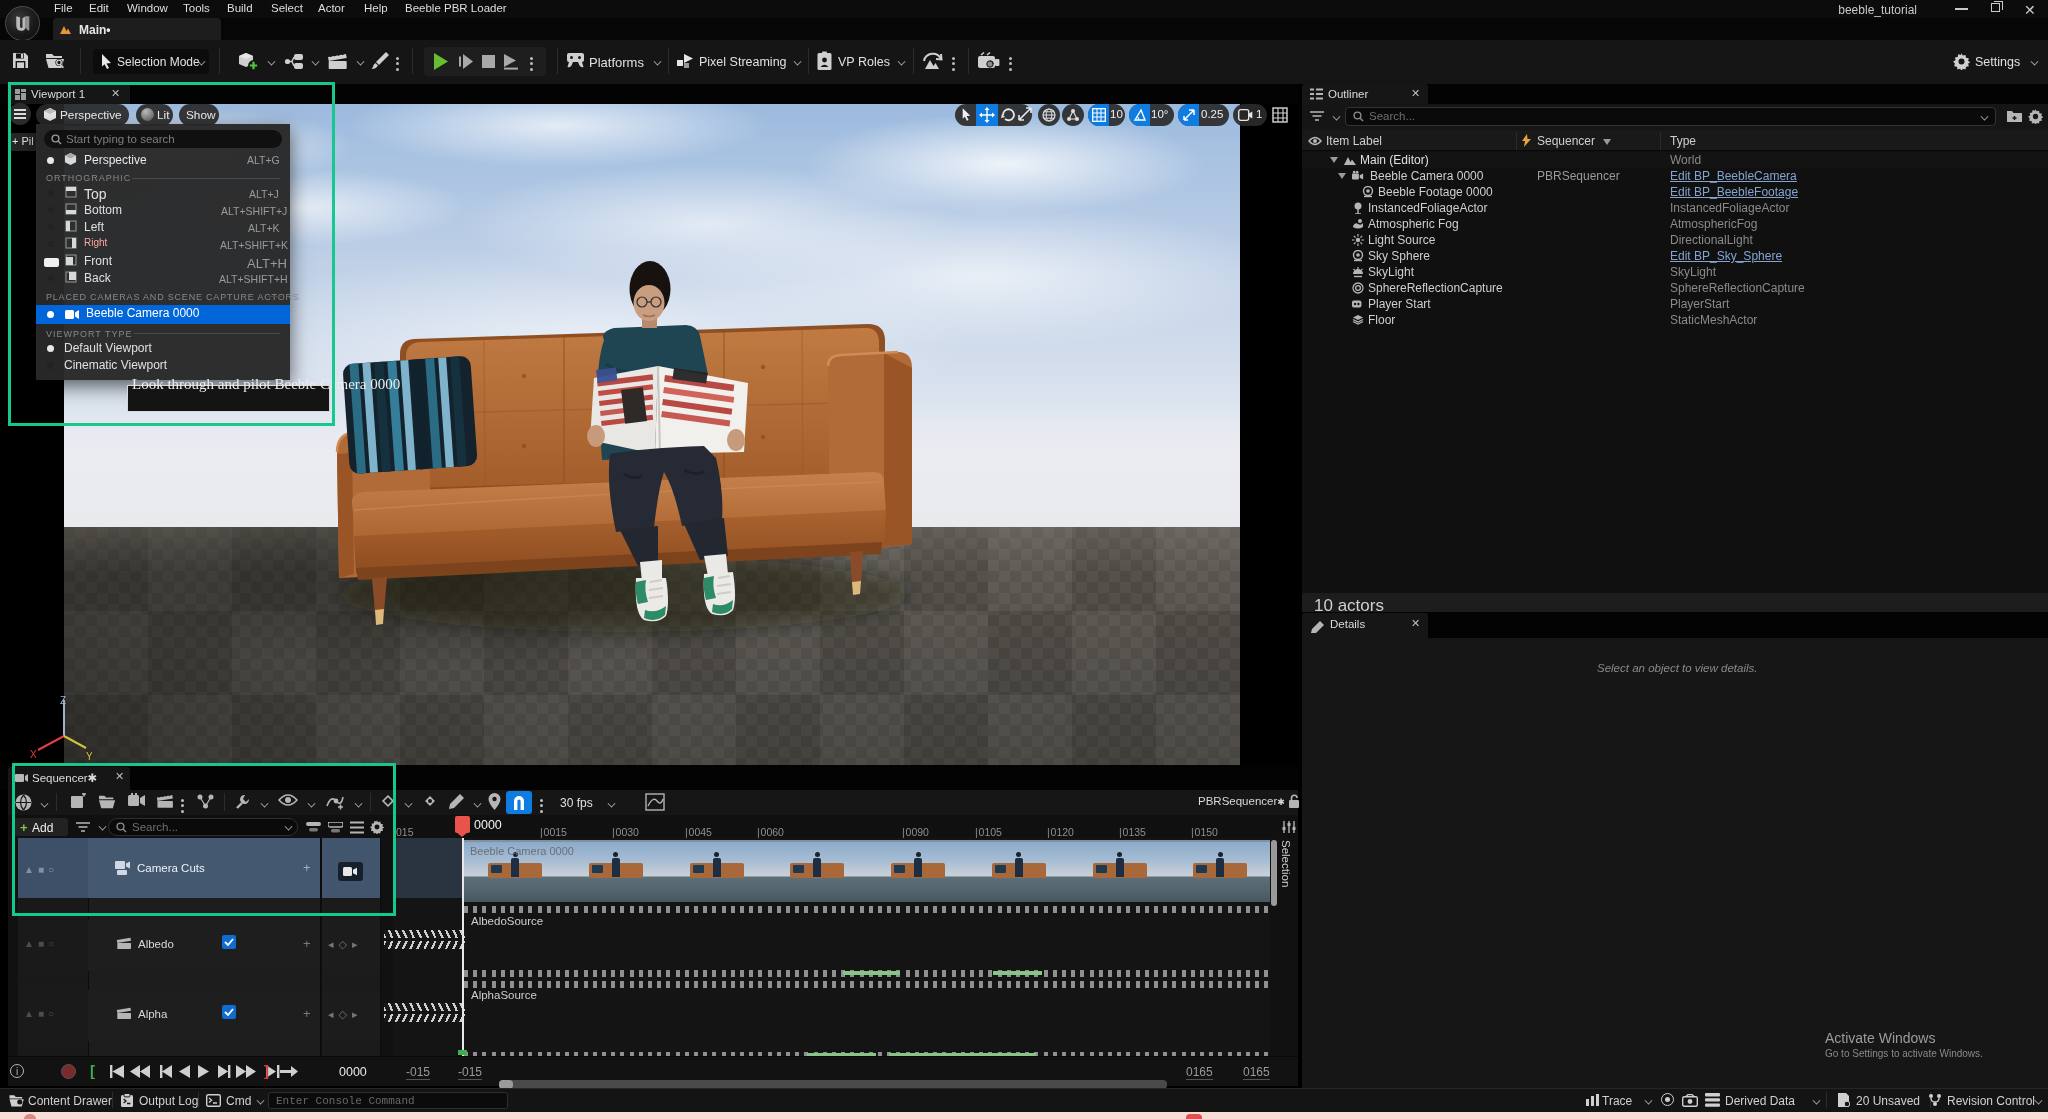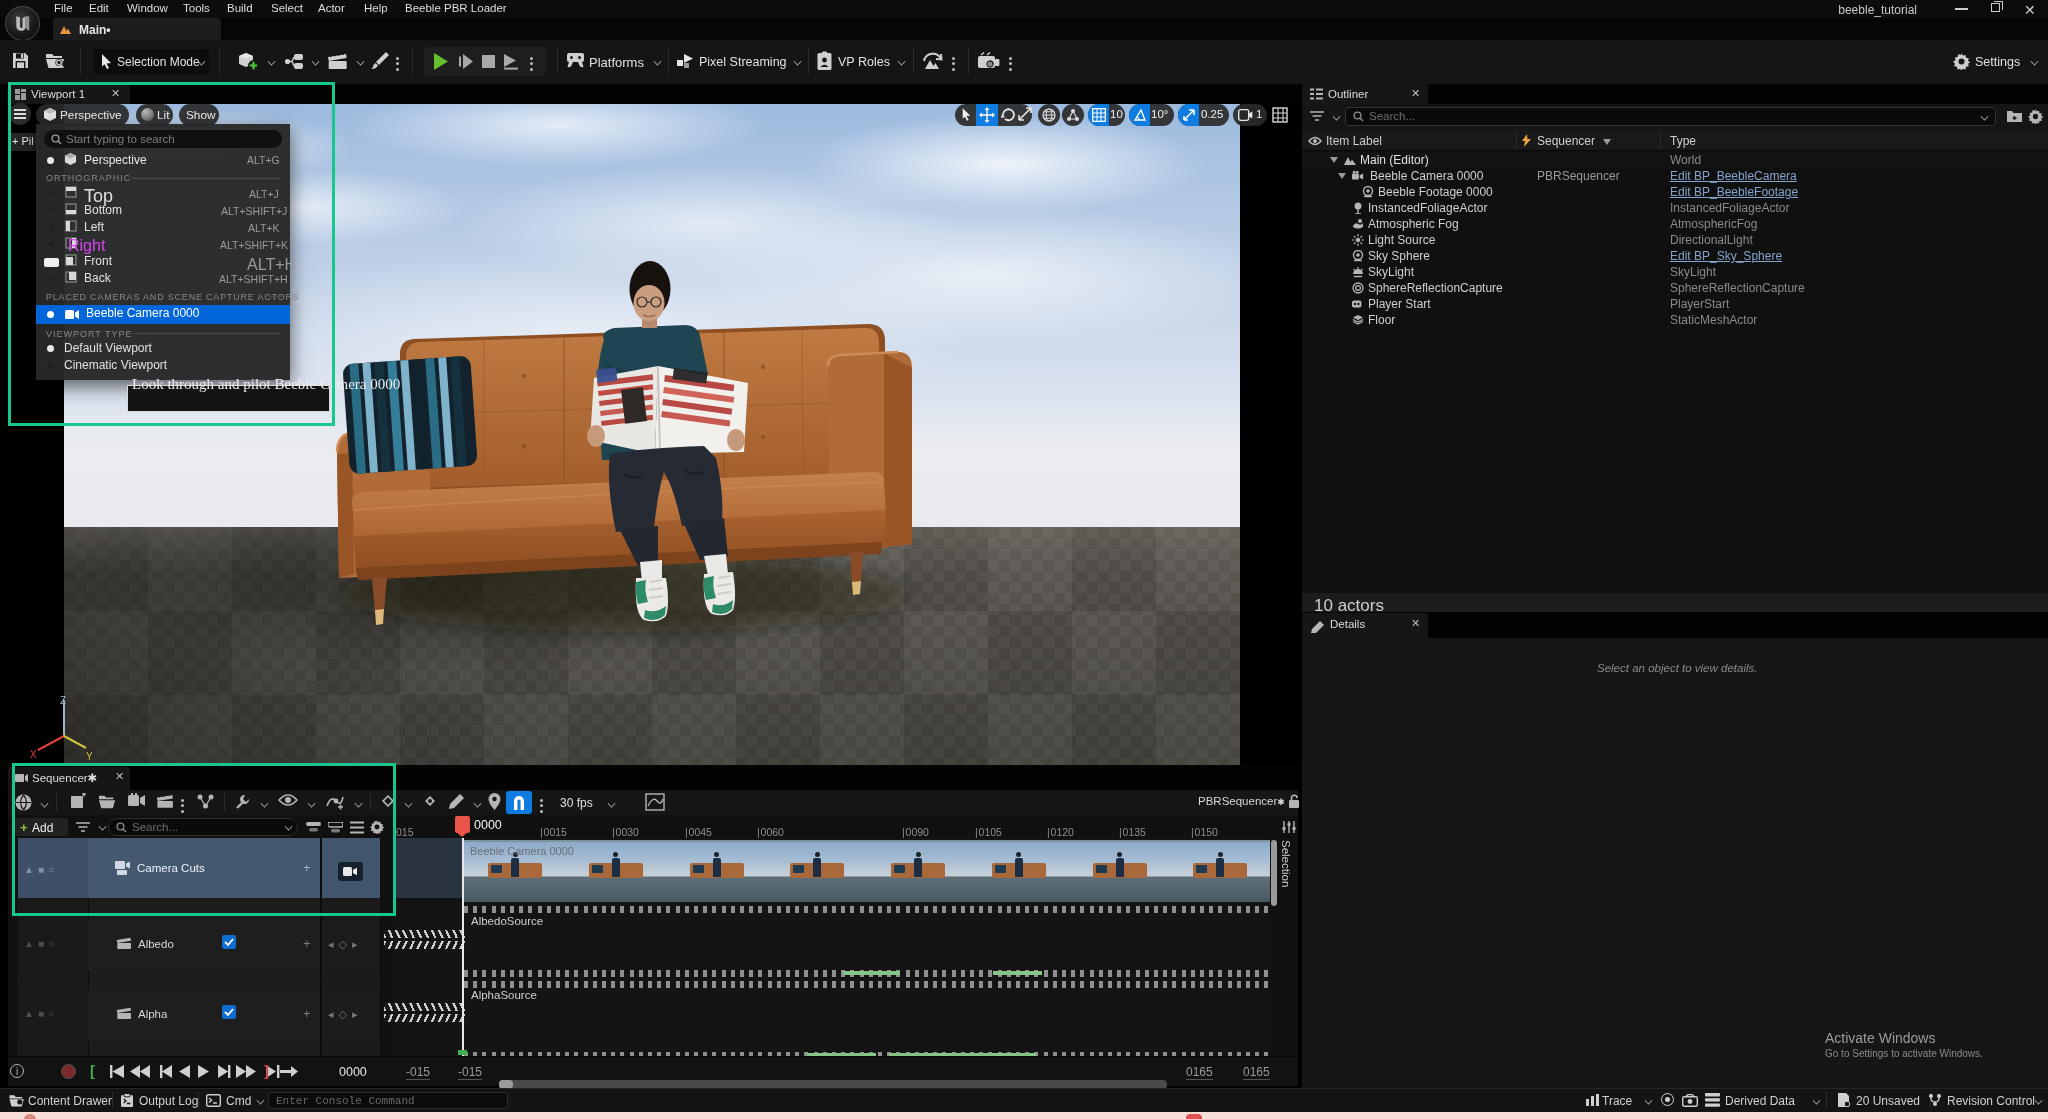--- a/index.html
+++ b/index.html
@@ -481,50 +481,50 @@
       </svg>
     <div class="abs" style="left:84px;top:153px;font-size:12px;color:#e8e8e8;">Perspective</div>
     <div class="abs" style="left:247px;top:154px;font-size:10.5px;color:#9a9a9a;">ALT+G</div>
     <div class="abs" style="left:46px;top:173px;font-size:9px;letter-spacing:1px;color:#888;">ORTHOGRAPHIC</div>
     <div class="abs" style="left:132px;top:178px;width:148px;height:1px;background:#4a4a4a;"></div>
     <div class="abs" style="left:48px;top:190px;width:6px;height:6px;border-radius:50%;background:#222;"></div>
     <svg class="abs" style="left:65px;top:186px" width="12" height="12" viewBox="0 0 12 12">
         <rect x="1" y="1" width="10" height="10" fill="#2e2e2e" stroke="#9a9a9a"></rect>
         <rect x="1" y="1" width="10" height="4" fill="#d8d8d8"></rect>
       </svg>
-    <div class="abs" style="left:84px;top:186px;font-size:18px;color:#e0e0e0;">Top</div>
+    <div class="abs" style="left:84px;top:186px;font-size:14px;color:#e0e0e0;">Top</div>
     <div class="abs" style="left:249px;top:188px;font-size:10.5px;color:#9a9a9a;">ALT+J</div>
     <div class="abs" style="left:48px;top:207px;width:6px;height:6px;border-radius:50%;background:#222;"></div>
     <svg class="abs" style="left:65px;top:203px" width="12" height="12" viewBox="0 0 12 12">
         <rect x="1" y="1" width="10" height="10" fill="#2e2e2e" stroke="#9a9a9a"></rect>
         <rect x="1" y="7" width="10" height="4" fill="#d8d8d8"></rect>
       </svg>
     <div class="abs" style="left:84px;top:203px;font-size:12px;color:#e0e0e0;">Bottom</div>
     <div class="abs" style="left:221px;top:205px;font-size:10.5px;color:#9a9a9a;">ALT+SHIFT+J</div>
     <div class="abs" style="left:48px;top:224px;width:6px;height:6px;border-radius:50%;background:#222;"></div>
     <svg class="abs" style="left:65px;top:220px" width="12" height="12" viewBox="0 0 12 12">
         <rect x="1" y="1" width="10" height="10" fill="#2e2e2e" stroke="#9a9a9a"></rect>
         <rect x="1" y="1" width="4" height="10" fill="#d8d8d8"></rect>
       </svg>
     <div class="abs" style="left:84px;top:220px;font-size:12px;color:#e0e0e0;">Left</div>
     <div class="abs" style="left:248px;top:222px;font-size:10.5px;color:#9a9a9a;">ALT+K</div>
     <div class="abs" style="left:48px;top:241px;width:6px;height:6px;border-radius:50%;background:#222;"></div>
     <svg class="abs" style="left:65px;top:237px" width="12" height="12" viewBox="0 0 12 12">
         <rect x="1" y="1" width="10" height="10" fill="#2e2e2e" stroke="#9a9a9a"></rect>
         <rect x="7" y="1" width="4" height="10" fill="#d8d8d8"></rect>
       </svg>
-    <div class="abs" style="left:68px;top:237px;font-size:16px;color:#d946ef;">Right</div>
+    <div class="abs" style="left:84px;top:237px;font-size:10px;color:#fca5a5;">Right</div>
     <div class="abs" style="left:220px;top:239px;font-size:10.5px;color:#9a9a9a;">ALT+SHIFT+K</div>
     <div class="abs" style="left:44px;top:258px;width:15px;height:9px;border-radius:2px;background:#f0f0f0;"></div>
     <svg class="abs" style="left:65px;top:254px" width="12" height="12" viewBox="0 0 12 12">
         <rect x="1" y="1" width="10" height="10" fill="#2e2e2e" stroke="#9a9a9a"></rect>
         <rect x="1" y="3" width="7" height="8" fill="#d8d8d8"></rect>
       </svg>
     <div class="abs" style="left:84px;top:254px;font-size:12px;color:#e0e0e0;">Front</div>
-    <div class="abs" style="left:247px;top:256px;font-size:16px;color:#9a9a9a;">ALT+H</div>
+    <div class="abs" style="left:247px;top:256px;font-size:13px;color:#9a9a9a;">ALT+H</div>
     <div class="abs" style="left:48px;top:275px;width:6px;height:6px;border-radius:50%;background:#222;"></div>
     <svg class="abs" style="left:65px;top:271px" width="12" height="12" viewBox="0 0 12 12">
         <rect x="1" y="1" width="10" height="10" fill="#2e2e2e" stroke="#9a9a9a"></rect>
         <rect x="4" y="1" width="7" height="8" fill="#d8d8d8"></rect>
       </svg>
     <div class="abs" style="left:84px;top:271px;font-size:12px;color:#e0e0e0;">Back</div>
     <div class="abs" style="left:219px;top:273px;font-size:10.5px;color:#9a9a9a;">ALT+SHIFT+H</div>
     <div class="abs" style="left:46px;top:292px;font-size:9px;letter-spacing:.8px;color:#888;">PLACED CAMERAS AND SCENE CAPTURE ACTORS</div>
     <div class="abs" style="left:268px;top:296px;width:14px;height:1px;background:#4a4a4a;"></div>
     <div class="abs" style="left:36px;top:305px;width:254px;height:19px;background:#0066d9;"></div>

